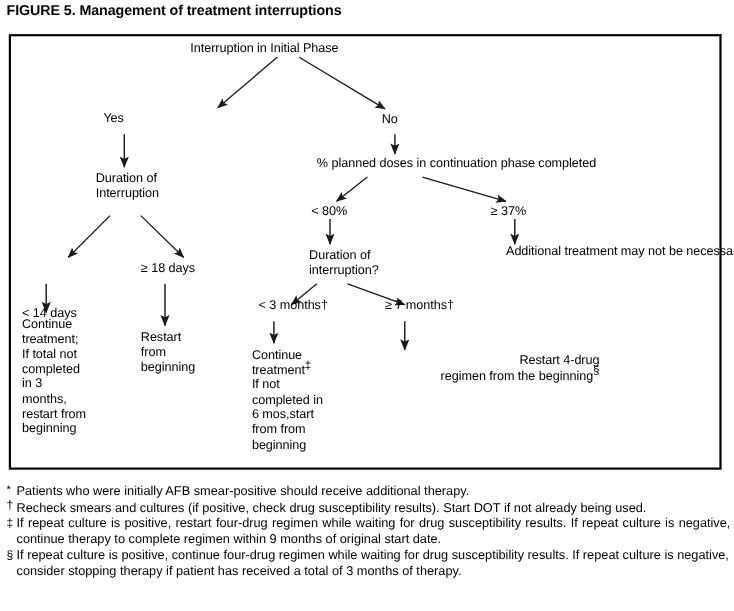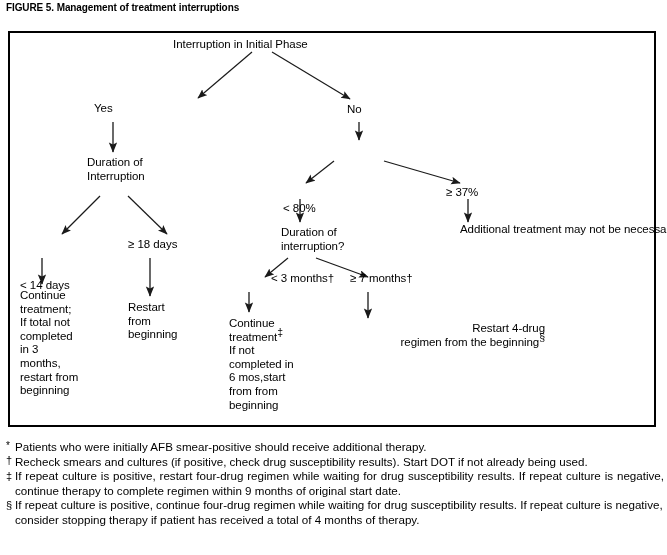--- a/index.html
+++ b/index.html
@@ -17,21 +17,21 @@
   }
   #page {
     position: relative;
     width: 667px;
     height: 555px;
   }
   #figure-title {
     position: absolute;
     left: 6px;
     top: 2px;
-    font-size: 10px;
+    font-size: 13px;
     font-weight: bold;
     letter-spacing: -0.1px;
     white-space: nowrap;
   }
   #chart-box {
     position: absolute;
     left: 8px;
     top: 31px;
     width: 648px;
     height: 396px;
@@ -134,35 +134,36 @@
 
   <div class="node nowrap" style="left:173px; top:38px;text-align:right;">Interruption in Initial Phase</div>
 
   <div class="node nowrap" style="left:94px; top:102px;">Yes</div>
 
   <div class="node nowrap" style="left:347px; top:103px;">No</div>
 
   <div class="node" style="left:87px; top:156px;">Duration of
 Interruption</div>
 
+  <div class="node nowrap" style="left:288px; top:143px;">% planned doses in continuation phase completed</div>
 
-  <div class="node nowrap" style="left:283px; top:202px;">&lt; 80%</div>
+  <div class="node nowrap" style="left:283px; top:186px;">&lt; 80%</div>
 
   <div class="node nowrap" style="left:446px; top:186px;">≥ 37%</div>
 
   <div class="node nowrap" style="left:460px; top:223px;">Additional treatment may not be necessary*</div>
 
   <div class="node" style="left:281px; top:226px;">Duration of
 interruption?</div>
 
   <div class="node nowrap" style="left:20px; top:238px;margin-top:41px;">&lt; 14 days</div>
 
   <div class="node nowrap" style="left:128px; top:238px;">≥ 18 days</div>
 
-  <div class="node nowrap" style="left:235px; top:272px;margin-left:36px;">&lt; 3 months†</div>
+  <div class="node nowrap" style="left:235px; top:272px;">&lt; 3 months†</div>
 
   <div class="node nowrap" style="left:350px; top:272px;">≥ 7 months†</div>
 
   <div class="node" style="left:20px; top:289px; width:80px;">Continue
 treatment;
 If total not
 completed
 in 3
 months,
 restart from
@@ -180,16 +181,16 @@
 from from
 beginning</span></div>
 
   <div class="node" style="left:330px; top:322px; width:215px;text-align:right;"><span>Restart 4-drug
 regimen from the beginning</span><span class="sup">§</span></div>
 
   <div id="footnotes">
     <p class="fn"><span class="fn-mark">*</span><span>Patients who were initially AFB smear-positive should receive additional therapy.</span></p>
     <p class="fn"><span class="fn-mark dagger">†</span><span>Recheck smears and cultures (if positive, check drug susceptibility results). Start DOT if not already being used.</span></p>
     <p class="fn"><span class="fn-mark dd">‡</span><span>If repeat culture is positive, restart four-drug regimen while waiting for drug susceptibility results. If repeat culture is negative, continue therapy to complete regimen within 9 months of original start date.</span></p>
-    <p class="fn last"><span class="fn-mark sect">§</span><span>If repeat culture is positive, continue four-drug regimen while waiting for drug susceptibility results. If repeat culture is negative, consider stopping therapy if patient has received a total of 4 months of therapy.</span></p>
+    <p class="fn last"><span class="fn-mark sect">§</span><span>If repeat culture is positive, continue four-drug regimen while waiting for drug susceptibility results. If repeat culture is negative, consider stopping therapy if patient has received a total of 3 months of therapy.</span></p>
   </div>
 
 </div>
 
 </body></html>

